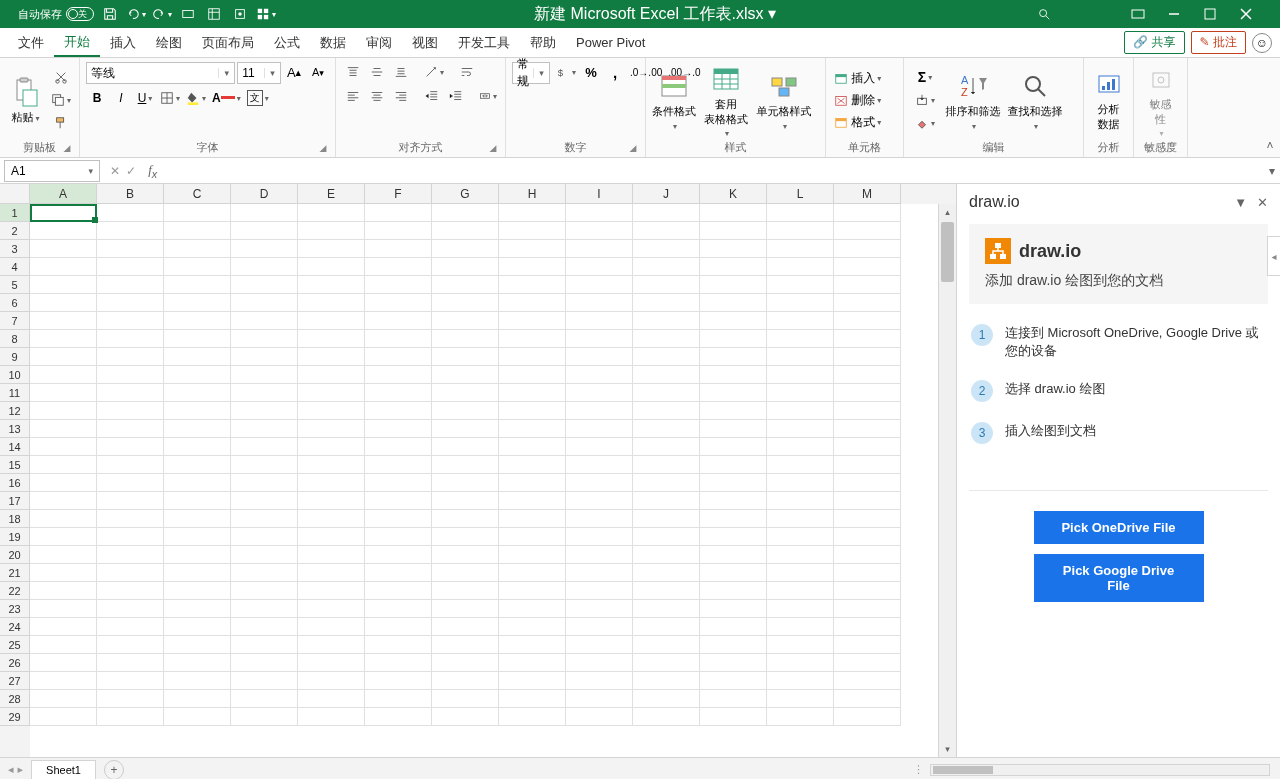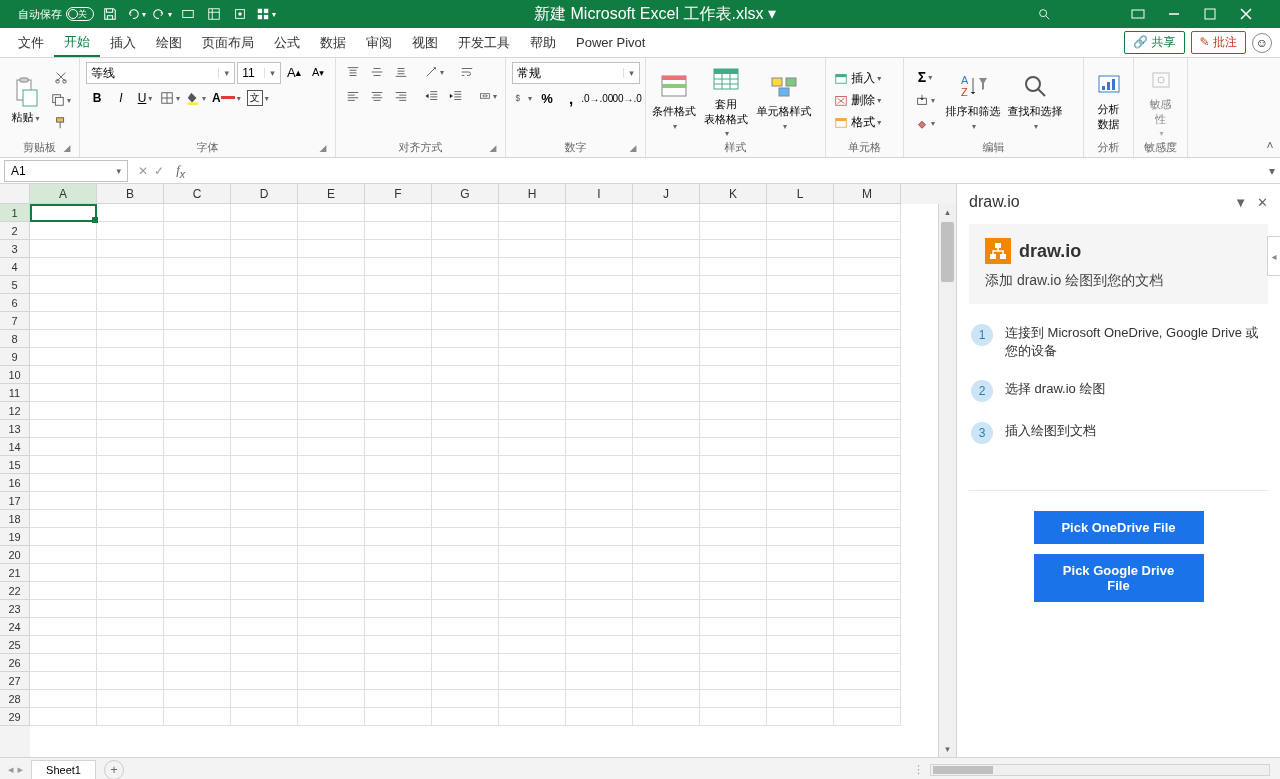--- a/index.html
+++ b/index.html
@@ -39,21 +39,21 @@
 .small-icon { width: 14px; height: 14px; }
 .dd { font-size: 8px; color: #666; margin-left: 2px; }
 
 .combo { height: 22px; border: 1px solid #c0c0c0; background: #fff; display: flex; align-items: center; font-size: 12px; }
 .combo-main { flex: 1; padding: 0 4px; }
 .combo-arrow { width: 16px; text-align: center; border-left: 1px solid #e0e0e0; font-size: 9px; color: #666; cursor: pointer; }
 
 .row { display: flex; gap: 2px; }
 
 .namebox-row { height: 26px; background: #fff; border-bottom: 1px solid #d4d4d4; display: flex; align-items: center; }
-.namebox { width: 124px; height: 22px; border: 1px solid #c0c0c0; margin: 0 4px; padding: 0 6px; font-size: 12px; display: flex; align-items: center; justify-content: space-between; }
+.namebox { width: 96px; height: 22px; border: 1px solid #c0c0c0; margin: 0 4px; padding: 0 6px; font-size: 12px; display: flex; align-items: center; justify-content: space-between; }
 .fx-btns { display: flex; gap: 6px; padding: 0 6px; }
 .fx-btn { color: #999; cursor: pointer; font-size: 12px; }
 .fx-label { font-style: italic; font-family: "Times New Roman"; font-size: 13px; color: #666; padding: 0 6px; }
 .formula-input { flex: 1; height: 22px; border: none; background: #fff; font-size: 12px; padding: 0 4px; }
 .fx-expand { width: 16px; text-align: center; color: #666; cursor: pointer; }
 
 .workspace { display: flex; height: 573px; }
 .grid-area { flex: 1; display: flex; flex-direction: column; }
 .col-headers { display: flex; height: 20px; background: #f3f3f3; }
 .corner { width: 30px; border-right: 1px solid #d4d4d4; border-bottom: 1px solid #d4d4d4; background: #f3f3f3; }
@@ -368,21 +368,21 @@
               <path stroke="#555" d="M5 8h6M5 8l2-2M5 8l2 2M11 8l-2-2M11 8l-2 2"></path>
             </svg>
             <span class="dd">▾</span>
           </span>
       </div>
     </div>
     <div class="group-label"><span>对齐方式</span><span class="group-launch">◢</span></div>
   </div>
 
   <div class="ribbon-group" style="width:140px">
-    <div class="group-content" style="flex-direction:column;gap:4px">
+    <div class="group-content" style="gap:4px">
       <div class="combo" style="width:128px">
           <span class="combo-main">常规</span>
           <span class="combo-arrow">▾</span>
         </div>
       <div class="row">
         <span class="small-btn">
             <svg class="small-icon" viewBox="0 0 16 16">
               <text x="2" y="12" font-size="11" fill="#555">$</text>
             </svg>
             <span class="dd">▾</span>

